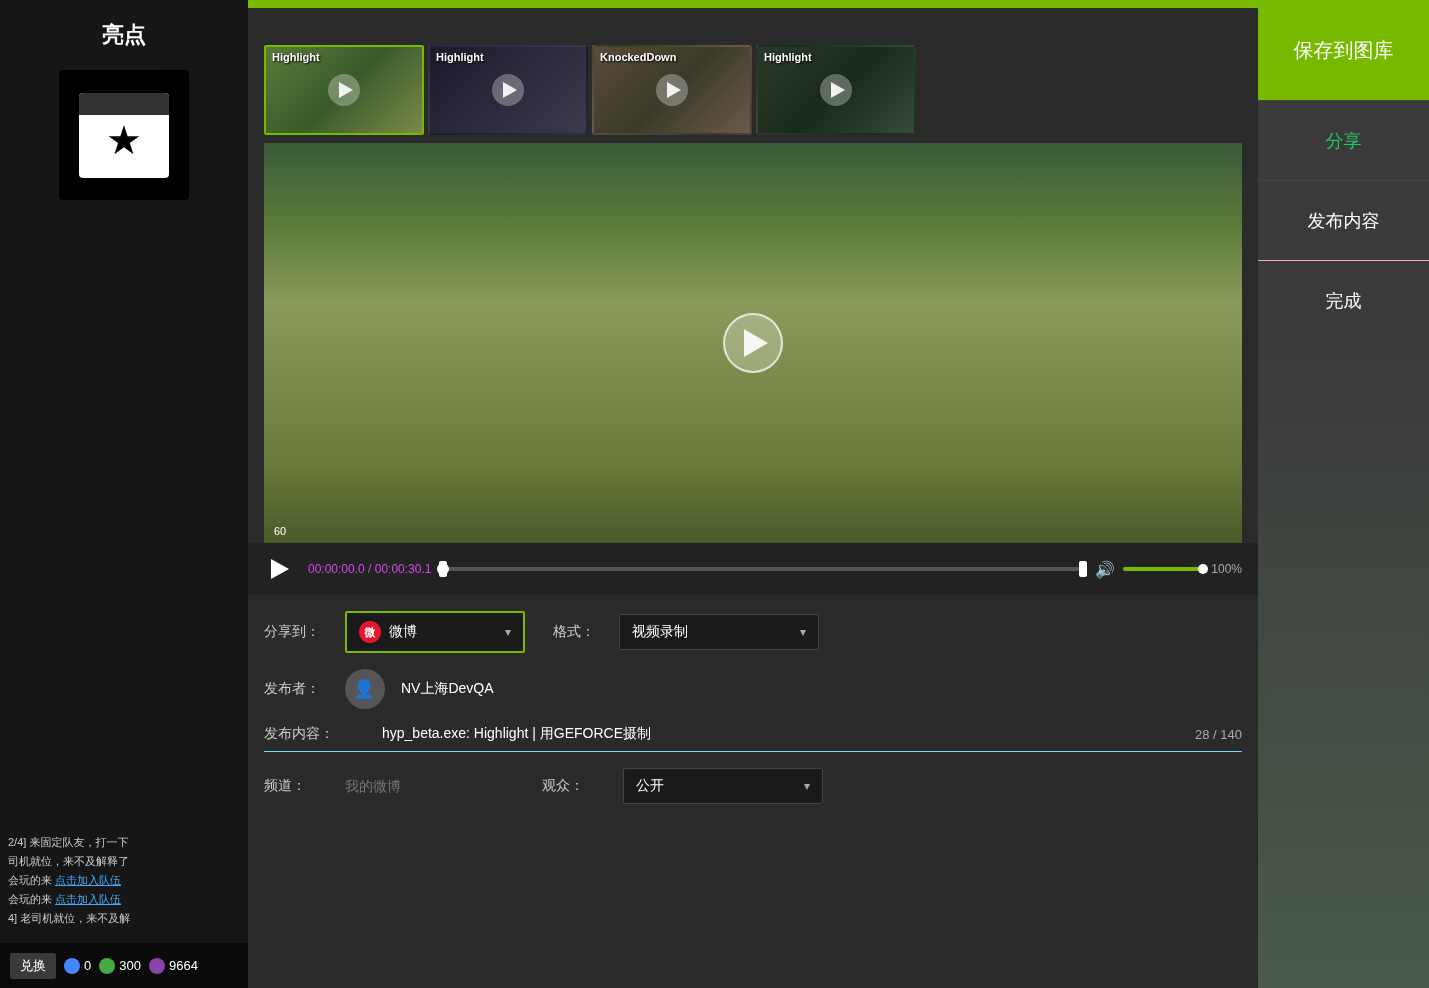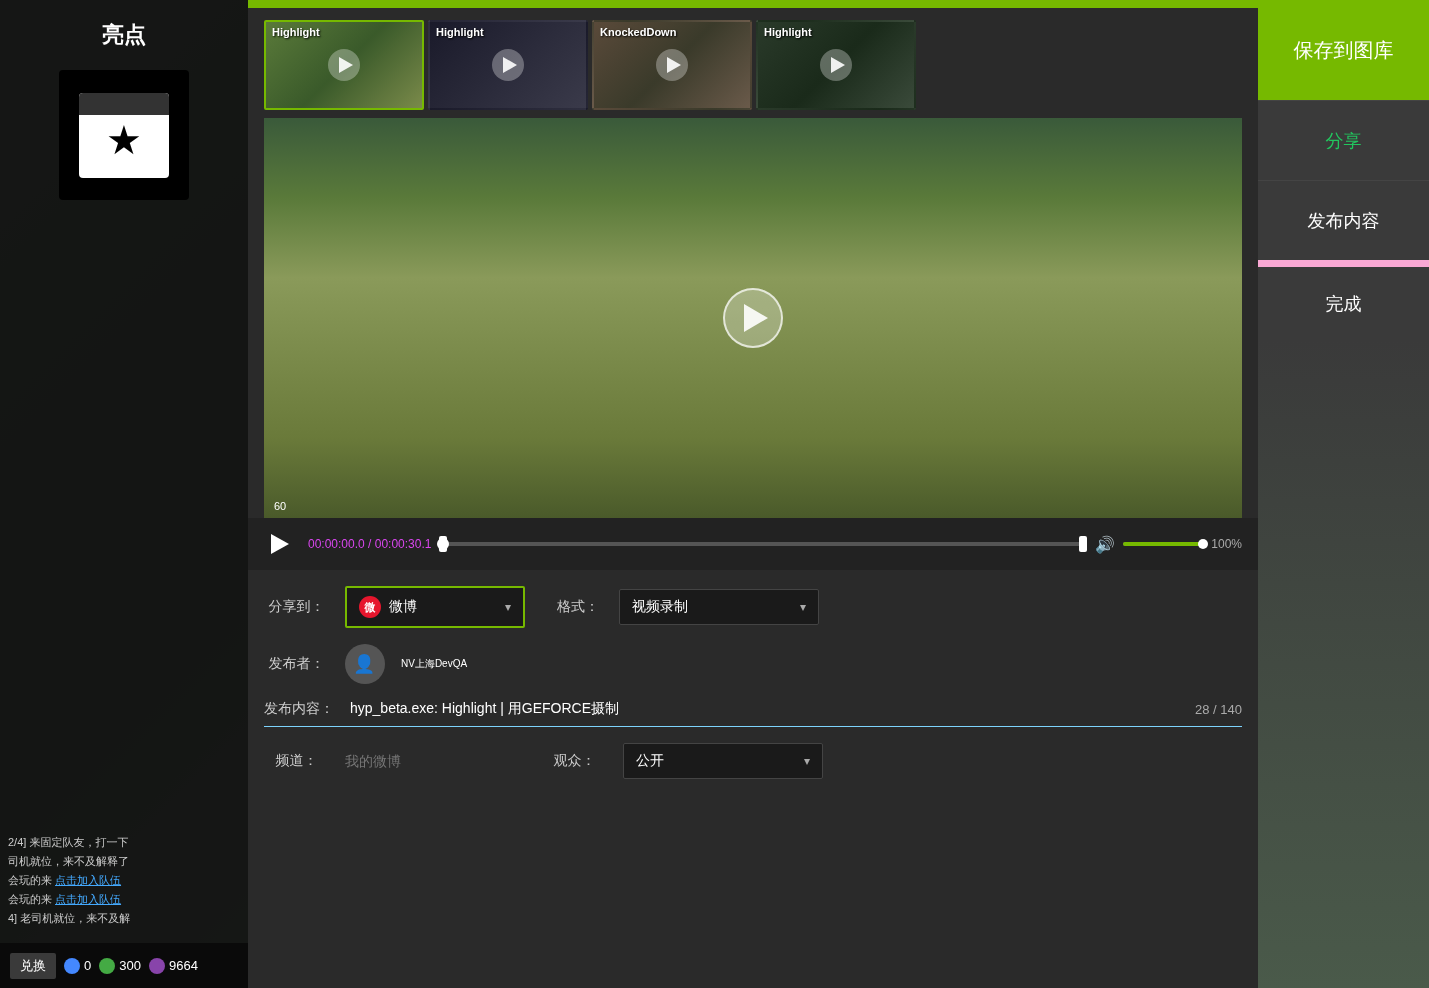--- a/index.html
+++ b/index.html
@@ -161,20 +161,21 @@
 
     .thumb {
       width: 160px;
       height: 90px;
       background: #1a1a1a;
       border-radius: 2px;
       position: relative;
       cursor: pointer;
       border: 2px solid transparent;
       flex-shrink: 0;
+      margin-top: 25px;
     }
 
     .thumb.active {
       border-color: #76b900;
     }
 
     .thumb-label {
       position: absolute;
       top: 4px;
       left: 6px;
@@ -398,21 +399,21 @@
       display: flex;
       align-items: center;
       margin-bottom: 16px;
       gap: 16px;
     }
 
     .form-label {
       color: #ccc;
       font-size: 14px;
       min-width: 65px;
-      text-align: center;
+      text-align: left;
     }
 
     .form-select {
       background: #1a1a1a;
       border: 2px solid #76b900;
       color: #fff;
       font-size: 14px;
       padding: 8px 12px;
       border-radius: 2px;
       min-width: 180px;
@@ -470,30 +471,31 @@
       border-radius: 50%;
       display: flex;
       align-items: center;
       justify-content: center;
       color: #aaa;
       font-size: 18px;
     }
 
     .publisher-name {
       color: #fff;
-      font-size: 10px;
+      font-size: 14px;
     }
 
     .content-input {
       flex: 1;
       background: transparent;
       border: none;
       color: #fff;
       font-size: 14px;
       outline: none;
+      margin-left: 32px;
     }
 
     .content-count {
       color: #aaa;
       font-size: 13px;
       white-space: nowrap;
     }
 
     .content-row {
       border-bottom: 1px solid #7dd3fc;
@@ -552,21 +554,21 @@
       background: #3a3a3a;
       color: #fff;
       height: 80px;
       border-top: 1px solid #444;
     }
 
     .done-btn {
       background: #3a3a3a;
       color: #fff;
       height: 80px;
-      border-top: 7px solid #f9a8d4;
+      border-top: 1px solid #f9a8d4;
     }
 
     
     .right-panel-bottom {
       flex: 1;
       background: linear-gradient(180deg, #3a3a3a 0%, #4a5a4a 100%);
     }
   </style>
 </head>
 <body>

